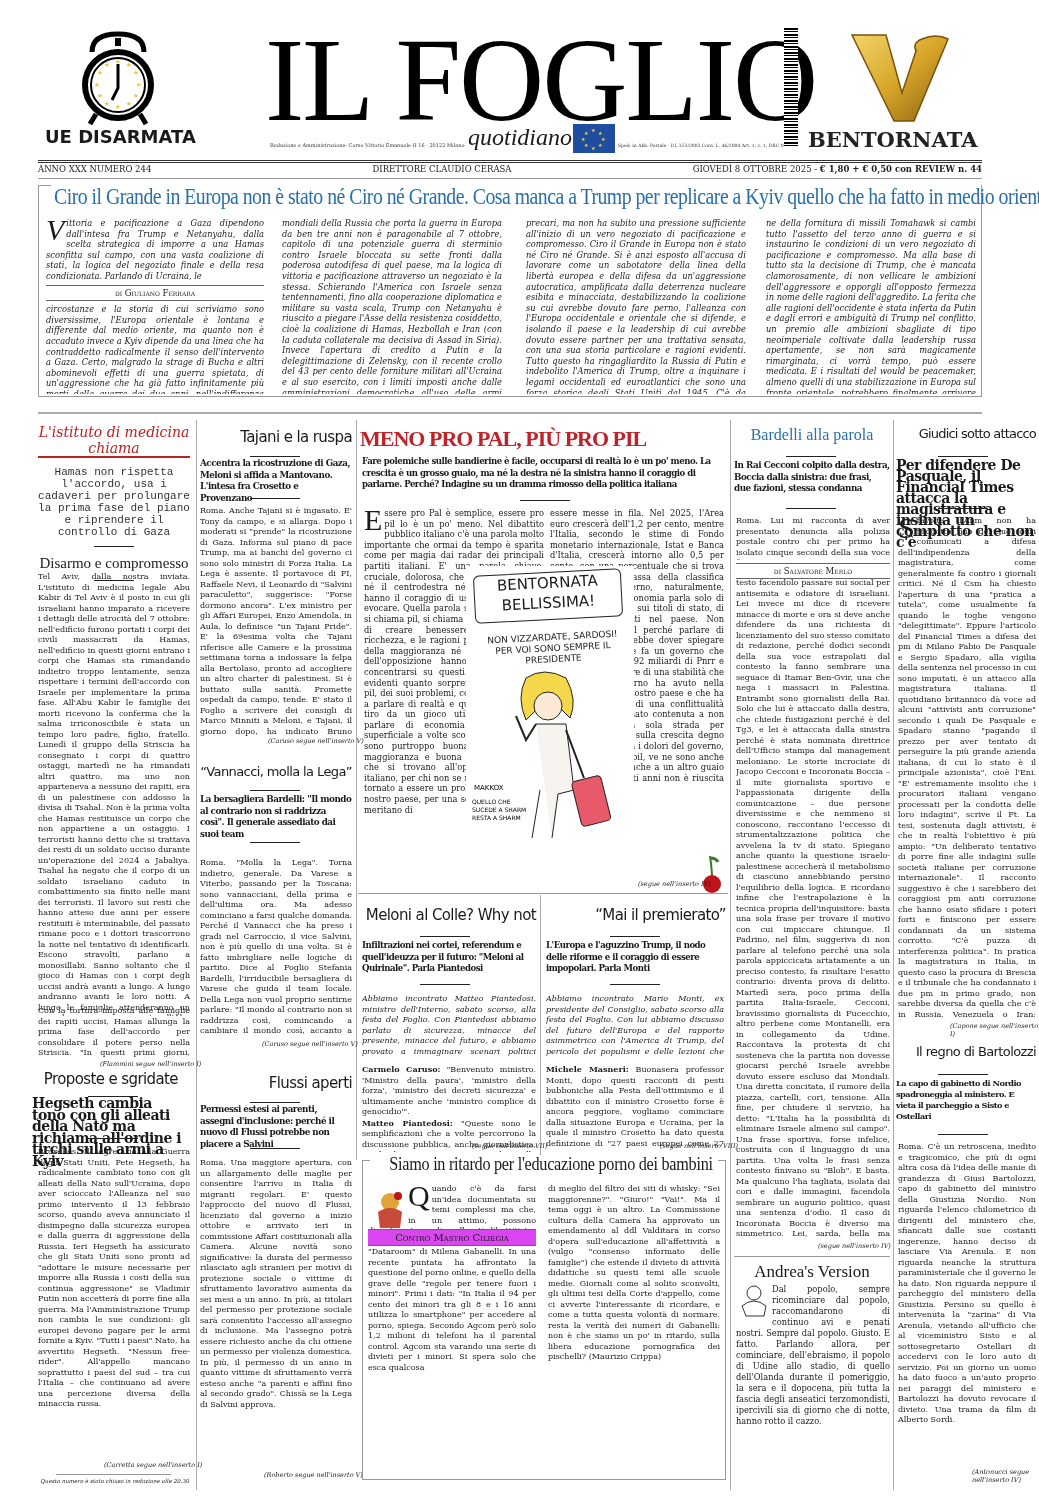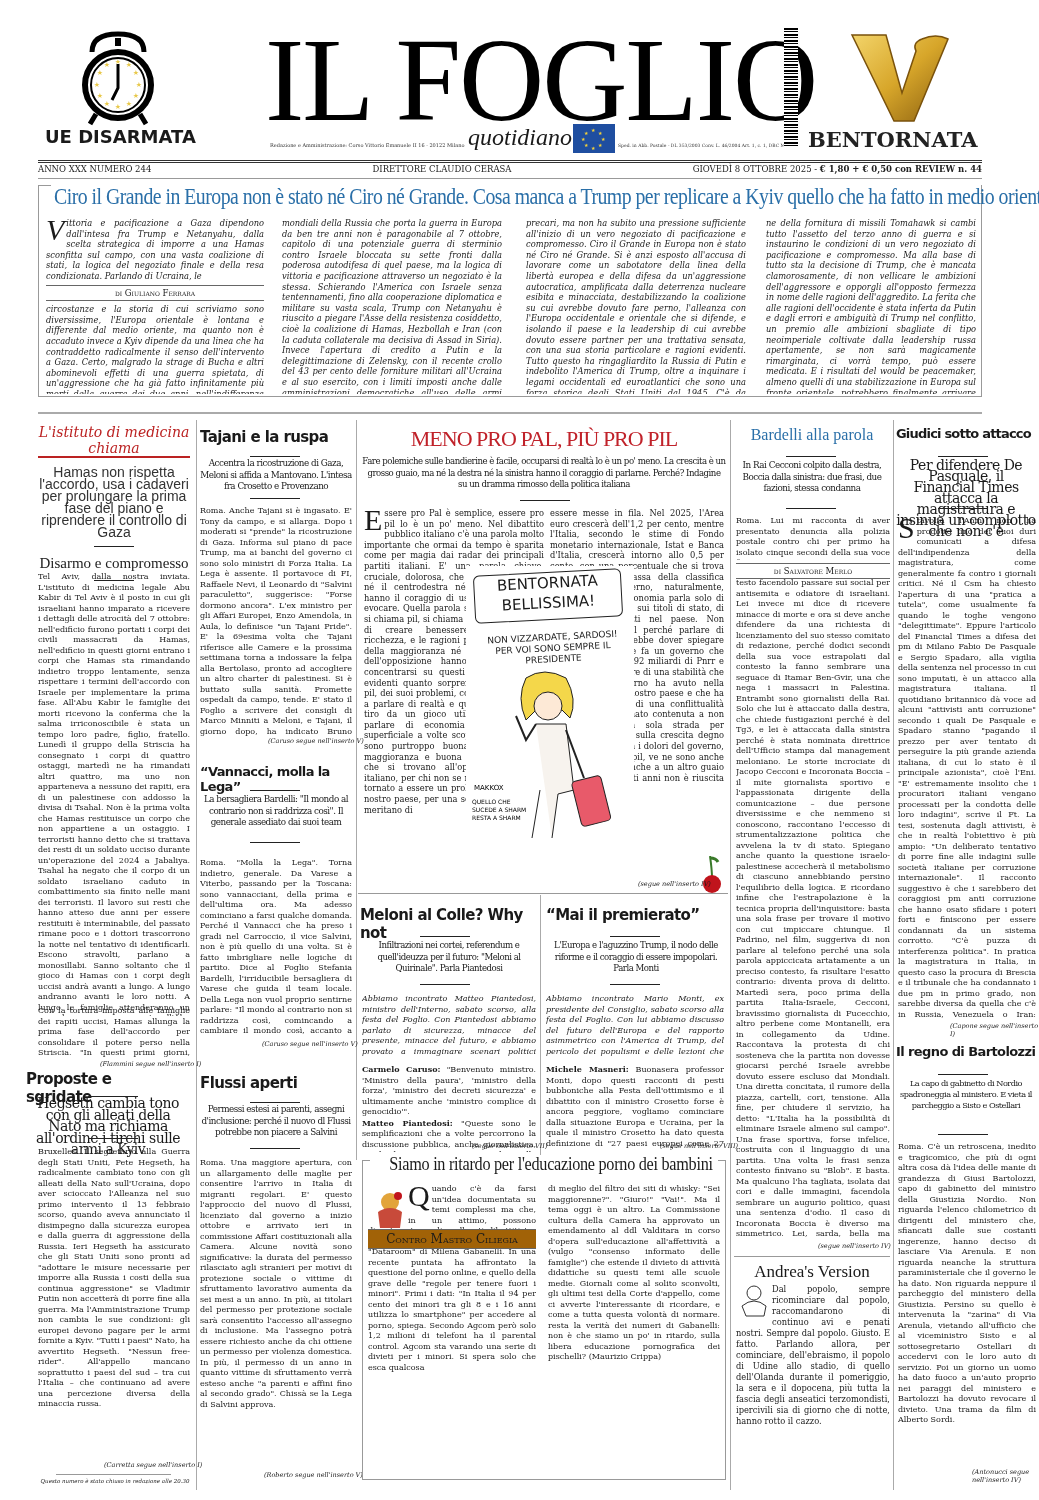--- a/index.html
+++ b/index.html
@@ -17,22 +17,22 @@
 .infobar{left:38px;top:164px;width:944px;font-size:8.5px;display:flex;justify-content:space-between;color:#222}
 .infobar b{font-weight:bold}
 .topbox{left:38px;top:185px;width:944px;height:212px;border:1px solid #999;border-top:none}
 .topbox:before{content:"";position:absolute;left:0;top:0;width:12px;border-top:1px solid #999}
 .tophead{left:54px;top:184px;width:920px;font-family:"Liberation Serif",serif;font-size:23px;color:#2a6fa8;letter-spacing:-0.6px;white-space:nowrap;transform:scaleX(0.86);transform-origin:left}
 .col{position:absolute;font-size:8.3px;line-height:10.6px;text-align:justify;hyphens:auto}
 .ital{font-style:italic}
 .byline{font-variant:small-caps;text-align:center;font-size:8.5px;border-top:1px solid #666;border-bottom:1px solid #666;padding:2px 0;margin:3px 0}
 .secline{position:absolute;border-top:2px solid #aaa}
 .vline{position:absolute;border-left:1px solid #aaa}
-.h-sans{font-family:"DejaVu Sans",sans-serif;font-weight:bold;text-align:left;letter-spacing:-0.6px}
-.h-serif{font-family:"DejaVu Serif",serif;font-weight:normal;text-align:center;letter-spacing:-0.5px}
+.h-sans{font-family:"DejaVu Sans",sans-serif;font-weight:normal;text-align:right;letter-spacing:-0.6px}
+.h-serif{font-family:"DejaVu Serif",serif;font-weight:bold;letter-spacing:-0.5px}
 .dash{width:56px;border-top:2px solid #222;margin:8px auto}
 .kicker{font-style:italic;color:#b22;font-size:14px;border-bottom:2px solid #b22;display:inline-block}
 .red{color:#c0222a}
 .blue{color:#2a6fa8}
 .segue{font-style:italic;font-size:6.5px;float:right}
 .dropcap{float:left;font-size:30px;line-height:24px;margin-right:2px;font-family:"Liberation Serif",serif}
 .bubble{position:absolute;left:480px;top:572px;width:148px;height:48px;border:1.5px solid #222;border-radius:6px;font-family:"DejaVu Sans",sans-serif;font-size:15px;line-height:20px;text-align:center;transform:rotate(-3deg)}
 .cap{position:absolute;font-family:"DejaVu Sans",sans-serif;font-size:9px;line-height:11px;text-align:center}
 .boxed{position:absolute;border:1px solid #999;border-top:none}
 </style>
@@ -115,21 +115,21 @@
 <div class="col ital" style="left:766px;top:218px;width:210px;height:176px;overflow:hidden">ne della fornitura di missili Tomahawk si cambi tutto l'assetto del terzo anno di guerra e si instaurino le condizioni di un vero negoziato di pacificazione e compromesso. Ma alla base di tutto sta la decisione di Trump, che è mancata clamorosamente, di non vellicare le ambizioni dell'aggressore e opporgli all'opposto fermezza in nome delle ragioni dell'aggredito. La ferita che alle ragioni dell'occidente è stata inferta da Putin e dagli errori e ambiguità di Trump nel conflitto, un premio alle ambizioni sbagliate di tipo neoimperiale coltivate dalla leadership russa apertamente, se non sarà magicamente rimarginata, ci vorrà tempo, può essere medicata. E i risultati del would be peacemaker, almeno quelli di una stabilizzazione in Europa sul fronte orientale, potrebbero finalmente arrivare con un effetto egemonico per Washington paragonabile a quello ottenuto con l'armistizio e il piano di pace innescato a Gaza.</div>
 
 <div class="secline" style="left:38px;top:412px;width:944px"></div>
 <div class="vline" style="left:196px;top:420px;height:1070px"></div>
 <div class="vline" style="left:356px;top:420px;height:740px"></div>
 <div class="vline" style="left:730px;top:420px;height:1070px"></div>
 <div class="vline" style="left:893px;top:420px;height:1070px"></div>
 
 <div class="abs" style="left:38px;top:424px;width:152px;text-align:center">
   <div class="kicker">L'istituto di medicina chiama</div>
-  <div style="font-size:14px;line-height:12px;margin-top:8px;color:#333;font-family:Liberation Sans, sans-serif">Hamas non rispetta l'accordo, usa i cadaveri per prolungare la prima fase del piano e riprendere il controllo di Gaza</div>
+  <div style="font-size:11px;line-height:12px;margin-top:8px;color:#333;font-family:Liberation Mono, monospace">Hamas non rispetta l'accordo, usa i cadaveri per prolungare la prima fase del piano e riprendere il controllo di Gaza</div>
   <div class="dash" style="width:40px;border-width:1px"></div>
   <div style="font-size:15px;font-family:'Liberation Serif',serif;color:#222">Disarmo e compromesso</div>
   <div class="dash" style="width:40px;border-width:1px"></div>
 </div>
 <div class="col" style="left:38px;top:572px;width:152px;height:444px;overflow:hidden;font-size:8px;line-height:10.5px;font-family:'DejaVu Serif',serif">Tel Aviv, dalla nostra inviata. L'istituto di medicina legale Abu Kabir di Tel Aviv è il posto in cui gli israeliani hanno imparato a ricevere i dettagli delle atrocità del 7 ottobre: nell'edificio furono portati i corpi dei civili massacrati da Hamas, nell'edificio in questi giorni entrano i corpi che Hamas sta rimandando indietro troppo lentamente, senza rispettare i termini dell'accordo con Israele per implementare la prima fase. All'Abu Kabir le famiglie dei morti ricevono la conferma che la salma irriconoscibile è stata un tempo loro padre, figlio, fratello. Lunedì il gruppo della Striscia ha consegnato i corpi di quattro ostaggi, martedì ne ha rimandati altri quattro, ma uno non apparteneva a nessuno dei rapiti, era di un palestinese con addosso la divisa di Tsahal. Non è la prima volta che Hamas restituisce un corpo che non appartiene a un ostaggio. I terroristi hanno detto che si trattava dei resti di un soldato ucciso durante un'operazione del 2024 a Jabaliya. Tsahal ha negato che il corpo di un soldato israeliano caduto in combattimento sia finito nelle mani dei terroristi. Il lavoro sui resti che hanno atteso due anni per essere restituiti è interminabile, del passato rimane poco e i dottori trascorrono la notte nel tentativo di identificarli. Escono stravolti, parlano a monosillabi. Sanno soltanto che il gioco di Hamas con i corpi degli uccisi andrà avanti a lungo. A lungo andranno avanti le loro notti. A lungo le famiglie attenderanno un segnale: vengono convocate all'Abu Kabir soltanto quando c'è la conferma dell'identità del corpo.</div>
 <div class="col" style="left:38px;top:1006px;width:152px;height:52px;overflow:hidden;font-size:8px;line-height:10.5px">Con la tortura imposta alle famiglie dei rapiti uccisi, Hamas allunga la prima fase dell'accordo per consolidare il potere perso nella Striscia. "In questi primi giorni, Hamas ha cercato di reimporre la sua sovranità, sfidando i clan armati tra Khan Younis e la città di Gaza", dice Michael Milshtein, analista del Dayan Center, grande conoscitore della storia e della strategia di Hamas.</div>
 <div class="segue abs" style="left:100px;top:1060px">(Flammini segue nell'inserto I)</div>
 
 <div class="abs h-sans" style="left:26px;top:1070px;width:152px;font-size:15px">Proposte e sgridate</div>
 <div class="abs dash" style="left:88px;top:1088px;width:50px;border-width:1.5px"></div>
@@ -214,21 +214,21 @@
 <div class="abs" style="left:718px;top:1160px;width:8px;border-top:1px solid #999"></div>
 <div class="abs" style="left:372px;top:1154px;width:346px;font-family:'Liberation Serif',serif;font-size:18px;text-align:center;white-space:nowrap;transform:scaleX(0.9);letter-spacing:-0.3px">Siamo in ritardo per l'educazione porno dei bambini</div>
 <svg class="abs" style="left:370px;top:1188px" width="40" height="44" viewBox="0 0 40 44">
   <circle cx="20" cy="14" r="9" fill="#e2a43a"></circle>
     <path d="M8 24 Q20 16 32 24 L30 40 L10 40Z" fill="#c84a3a"></path>
     <circle cx="28" cy="8" r="4" fill="#c0141c"></circle>
 </svg>
 <div class="col" style="left:368px;top:1184px;width:168px;height:290px;overflow:hidden;font-size:8px;line-height:10.5px">
   <div style="float:left;width:40px;height:42px"></div><span class="dropcap">Q</span><span>uando c'è da farsi un'idea documentata su temi complessi ma che, in un attimo, possono diventare tema di scellerati dibattiti tra politici, non c'è che affidarsi alla "Dataroom" di Milena Gabanelli. In una recente puntata ha affrontato la questione del porno online, e quello della grave delle "regole per tenere fuori i minori". Primi i dati: "In Italia il 94 per cento dei minori tra gli 8 e i 16 anni utilizza lo smartphone" per accedere al porno, spiega. Secondo Agcom però solo 1,2 milioni di telefoni ha il parental control. Agcom sta varando una serie di divieti per i minori. Si spera solo che esca qualcosa</span>
 </div>
-<div class="abs byline" style="left:368px;top:1226px;width:168px;background:#a16207;font-size:12px">Contro Mastro Ciliegia</div>
+<div class="abs byline" style="left:368px;top:1226px;width:168px;background:#d946ef;font-size:10px">Contro Mastro Ciliegia</div>
 <div class="col" style="left:548px;top:1184px;width:172px;height:290px;overflow:hidden;font-size:8px;line-height:10.5px">di meglio del filtro dei siti di whisky: "Sei maggiorenne?". "Giuro!" "Vai!". Ma il tema oggi è un altro. La Commissione cultura della Camera ha approvato un emendamento al ddl Valditara in corso d'opera sull'educazione all'affettività a (vulgo "consenso informato delle famiglie") che estende il divieto di attività didattiche su questi temi alle scuole medie. Giornali come al solito sconvolti, gli ultimi tesi della Corte d'appello, come ci avverte l'interessante di ricordare, e come a tutta questa volontà di normare. resta la verità dei numeri di Gabanelli: non è che siamo un po' in ritardo, sulla libera educazione pornografica dei pischelli? (Maurizio Crippa)</div>
 
 <div class="abs blue" style="left:734px;top:426px;width:156px;text-align:center;font-family:'Liberation Serif',serif;font-size:16px">Bardelli alla parola</div>
 <div class="abs dash" style="left:786px;top:448px;width:50px;border-width:1.5px"></div>
 <div class="abs h-serif" style="left:734px;top:460px;width:156px;font-size:8.8px;line-height:11.5px">In Rai Cecconi colpito dalla destra, Boccia dalla sinistra: due frasi, due fazioni, stessa condanna</div>
 <div class="abs dash" style="left:786px;top:500px;width:50px;border-width:1.5px"></div>
 <div class="col" style="left:736px;top:516px;width:154px;height:44px;overflow:hidden;font-size:8px;line-height:10.5px">Roma. Lui mi racconta di aver presentato denuncia alla polizia postale contro chi per primo ha isolato cinque secondi della sua voce fuori con-</div>
 <div class="abs byline" style="left:736px;top:560px;width:154px">di Salvatore Merlo</div>
 <div class="col" style="left:736px;top:578px;width:154px;height:662px;overflow:hidden;font-size:8px;line-height:10.5px">testo facendolo passare sui social per antisemita e odiatore di israeliani. Lei invece mi dice di ricevere minacce di morte e ora si deve anche difendere da una richiesta di licenziamento del suo stesso comitato di redazione, perché dodici secondi della sua voce estrapolati dal contesto la fanno sembrare una seguace di Itamar Ben-Gvir, una che nega i massacri in Palestina. Entrambi sono giornalisti della Rai. Solo che lui è attaccato dalla destra, che chiede fustigazioni perché è del Tg3, e lei è attaccata dalla sinistra perché è stata nominata direttrice dell'Ufficio stampa dal management meloniano. Le storie incrociate di Jacopo Cecconi e Incoronata Boccia – il mite giornalista sportivo e l'appassionata dirigente della comunicazione – due persone diversissime e che nemmeno si conoscono, raccontano l'eccesso di strumentalizzazione politica che avvelena la tv di stato. Spiegano anche quanto la questione israelo-palestinese accecherà il metabolismo di ciascuno annebbiando persino l'equilibrio della logica. E ricordano infine che l'estrapolazione è la tecnica propria dell'inquisitore: basta una sola frase per trovare il motivo con cui impiccare chiunque. Il Padrino, nel film, suggeriva di non parlare al telefono perché una sola parola appiccicata artatamente a un preciso contesto, fa risultare l'esatto contrario: diventa prova di delitto. Martedì sera, poco prima della partita Italia-Israele, Cecconi, bravissimo giornalista di Fucecchio, altro perbene come Montanelli, era in collegamento da Udine. Raccontava la protesta di chi sosteneva che la partita non dovesse giocarsi perché Israele avrebbe dovuto essere escluso dai Mondiali. Una diretta concitata, il rumore della piazza, cartelli, cori, tensione. Alla fine, per chiudere il servizio, ha detto: "L'Italia ha la possibilità di eliminare Israele almeno sul campo". Una frase sportiva, forse infelice, costruita con il linguaggio di una partita. Una volta le frasi senza contesto finivano su "Blob". E basta. Ma qualcuno l'ha tagliata, isolata dai cori e dalle immagini, facendola sembrare un augurio politico, quasi una sentenza d'odio. Il caso di Incoronata Boccia è diverso ma simmetrico. Lei, sarda, bella ma intelligente come avrebbe detto Natalia Aspesi, stava parlando a un convegno promosso dall'Unione delle Comunità Ebraiche e dal Cnel in occasione dell'anniversario del 7 ottobre. Il suo era un intervento "veemente", dice lei stessa, ma complesso, sulla responsabilità di chi racconta un conflitto senza poterlo vedere. Il riferimento era preciso: un articolo del Washington Post pubblicato il 3 giugno 2025 e poi corretto perché non rispettava gli standard di verifica.</div>
 <div class="segue abs" style="left:818px;top:1242px">(segue nell'inserto IV)</div>

